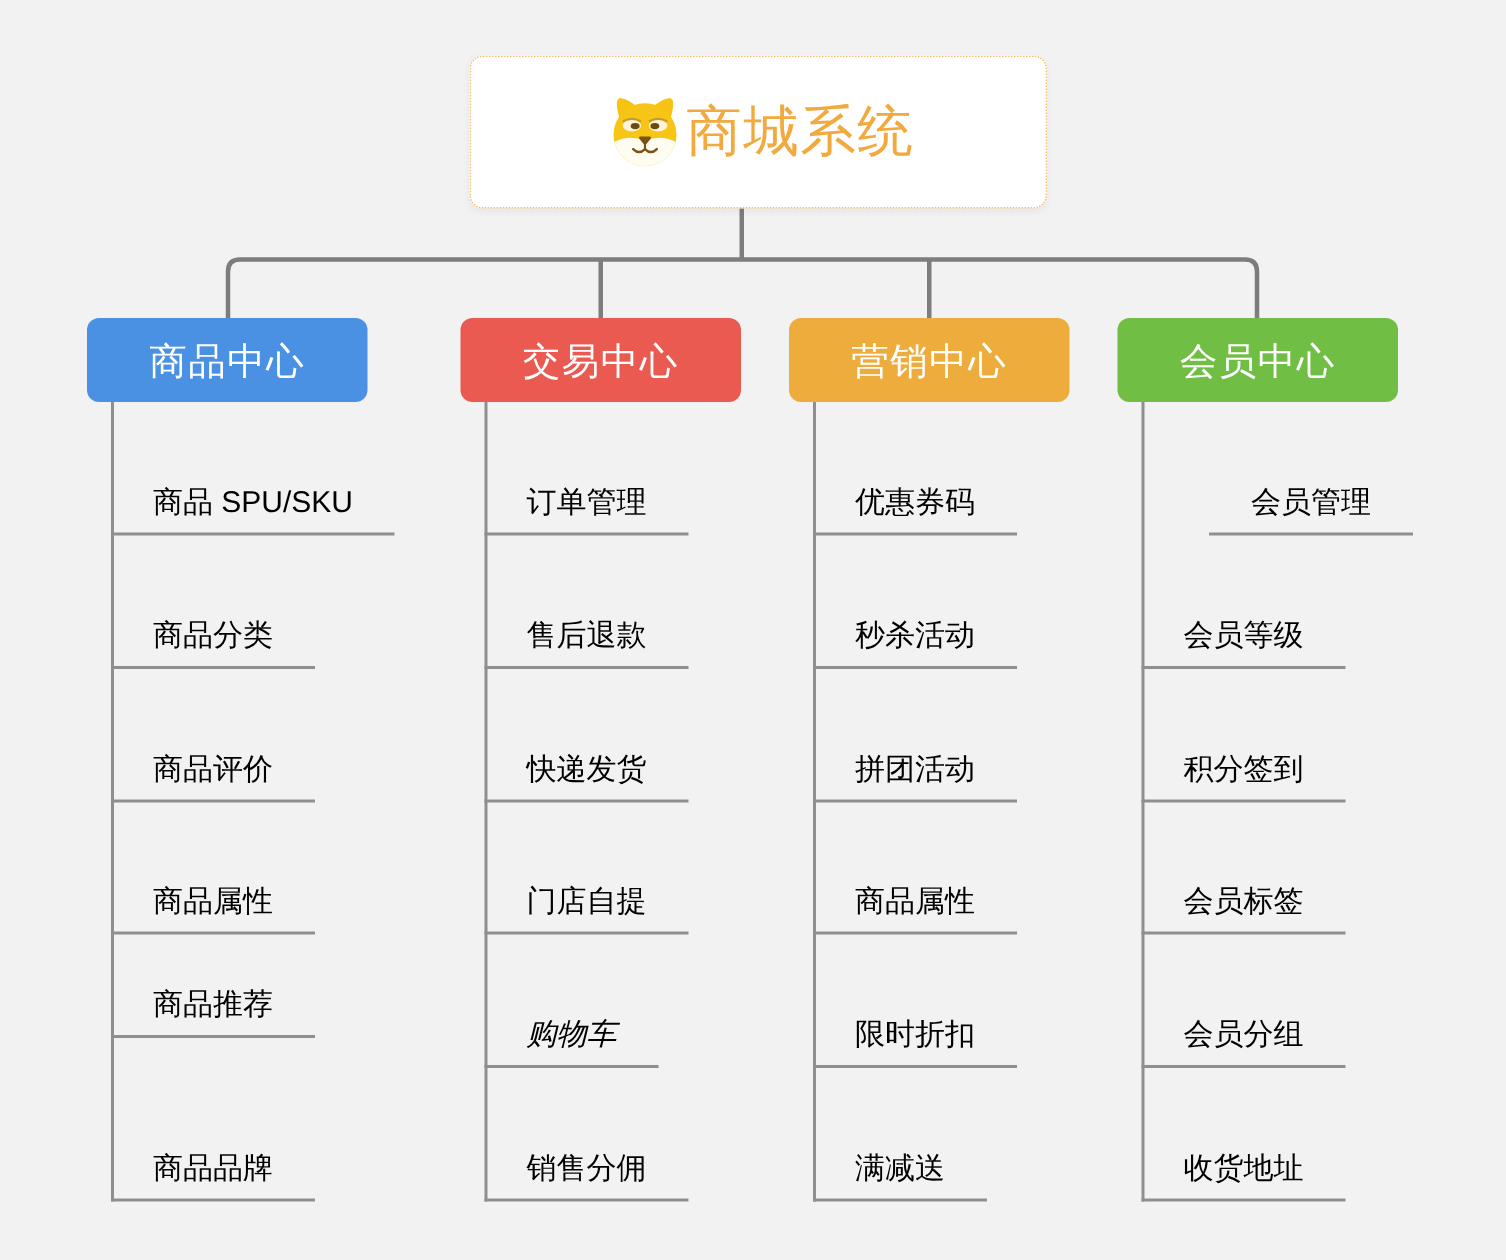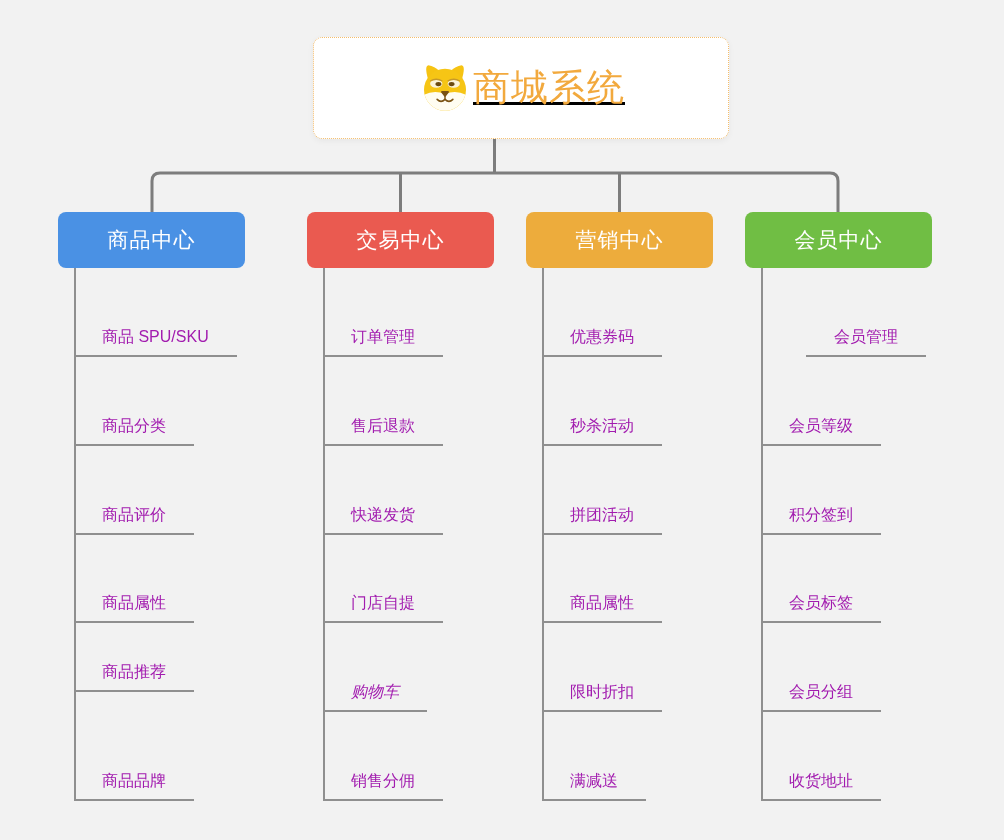--- a/index.html
+++ b/index.html
@@ -9,66 +9,65 @@
   }
   .canvas{
     position:relative;
     width:1004px;height:840px;
     background:#f2f2f2;
     overflow:hidden;
   }
   
   .root-node{
     position:absolute;left:313px;top:37px;
-    width:416px;height:102px;
+    width:385px;height:102px;
     background:#ffffff;
     border:1px dotted #f5bd6b;
     border-radius:9px;
     box-shadow:0 2px 6px rgba(0,0,0,.05);
     display:flex;align-items:center;justify-content:center;
     box-sizing:border-box;
-    text-decoration:underline;
   }
   .root-title{
     font-size:37px;
     color:#f2a93d;
     letter-spacing:1px;
     white-space:nowrap;
   }
   .root-icon{width:56px;height:52px;flex:0 0 auto;}
   
   .connector-svg{position:absolute;left:0;top:0;pointer-events:none;}
   
   .branch-header{
     position:absolute;
     width:187px;height:56px;
     border-radius:8px;
     display:flex;align-items:center;justify-content:center;
     color:#ffffff;
-    font-size:21px;
+    font-size:25px;
     letter-spacing:1px;
     white-space:nowrap;
     cursor:default;
   }
   
   .branch-col{position:absolute;}
   .trunk-line{
     position:absolute;left:0;top:0;
     width:2px;
     background:#8f8f8f;
   }
   .leaf{
     position:absolute;left:0;
     height:40px;
     box-sizing:border-box;
     border-bottom:2px solid #8f8f8f;
     padding:0 28px 7px 28px;
     display:flex;align-items:flex-end;
-    font-size:16px;
-    color:#a21caf;
+    font-size:20px;
+    color:#000000;
     white-space:nowrap;
     cursor:default;
   }
 </style>
 </head>
 <body>
 
 <div class="canvas">
 
   <svg class="connector-svg" width="1004" height="260">

